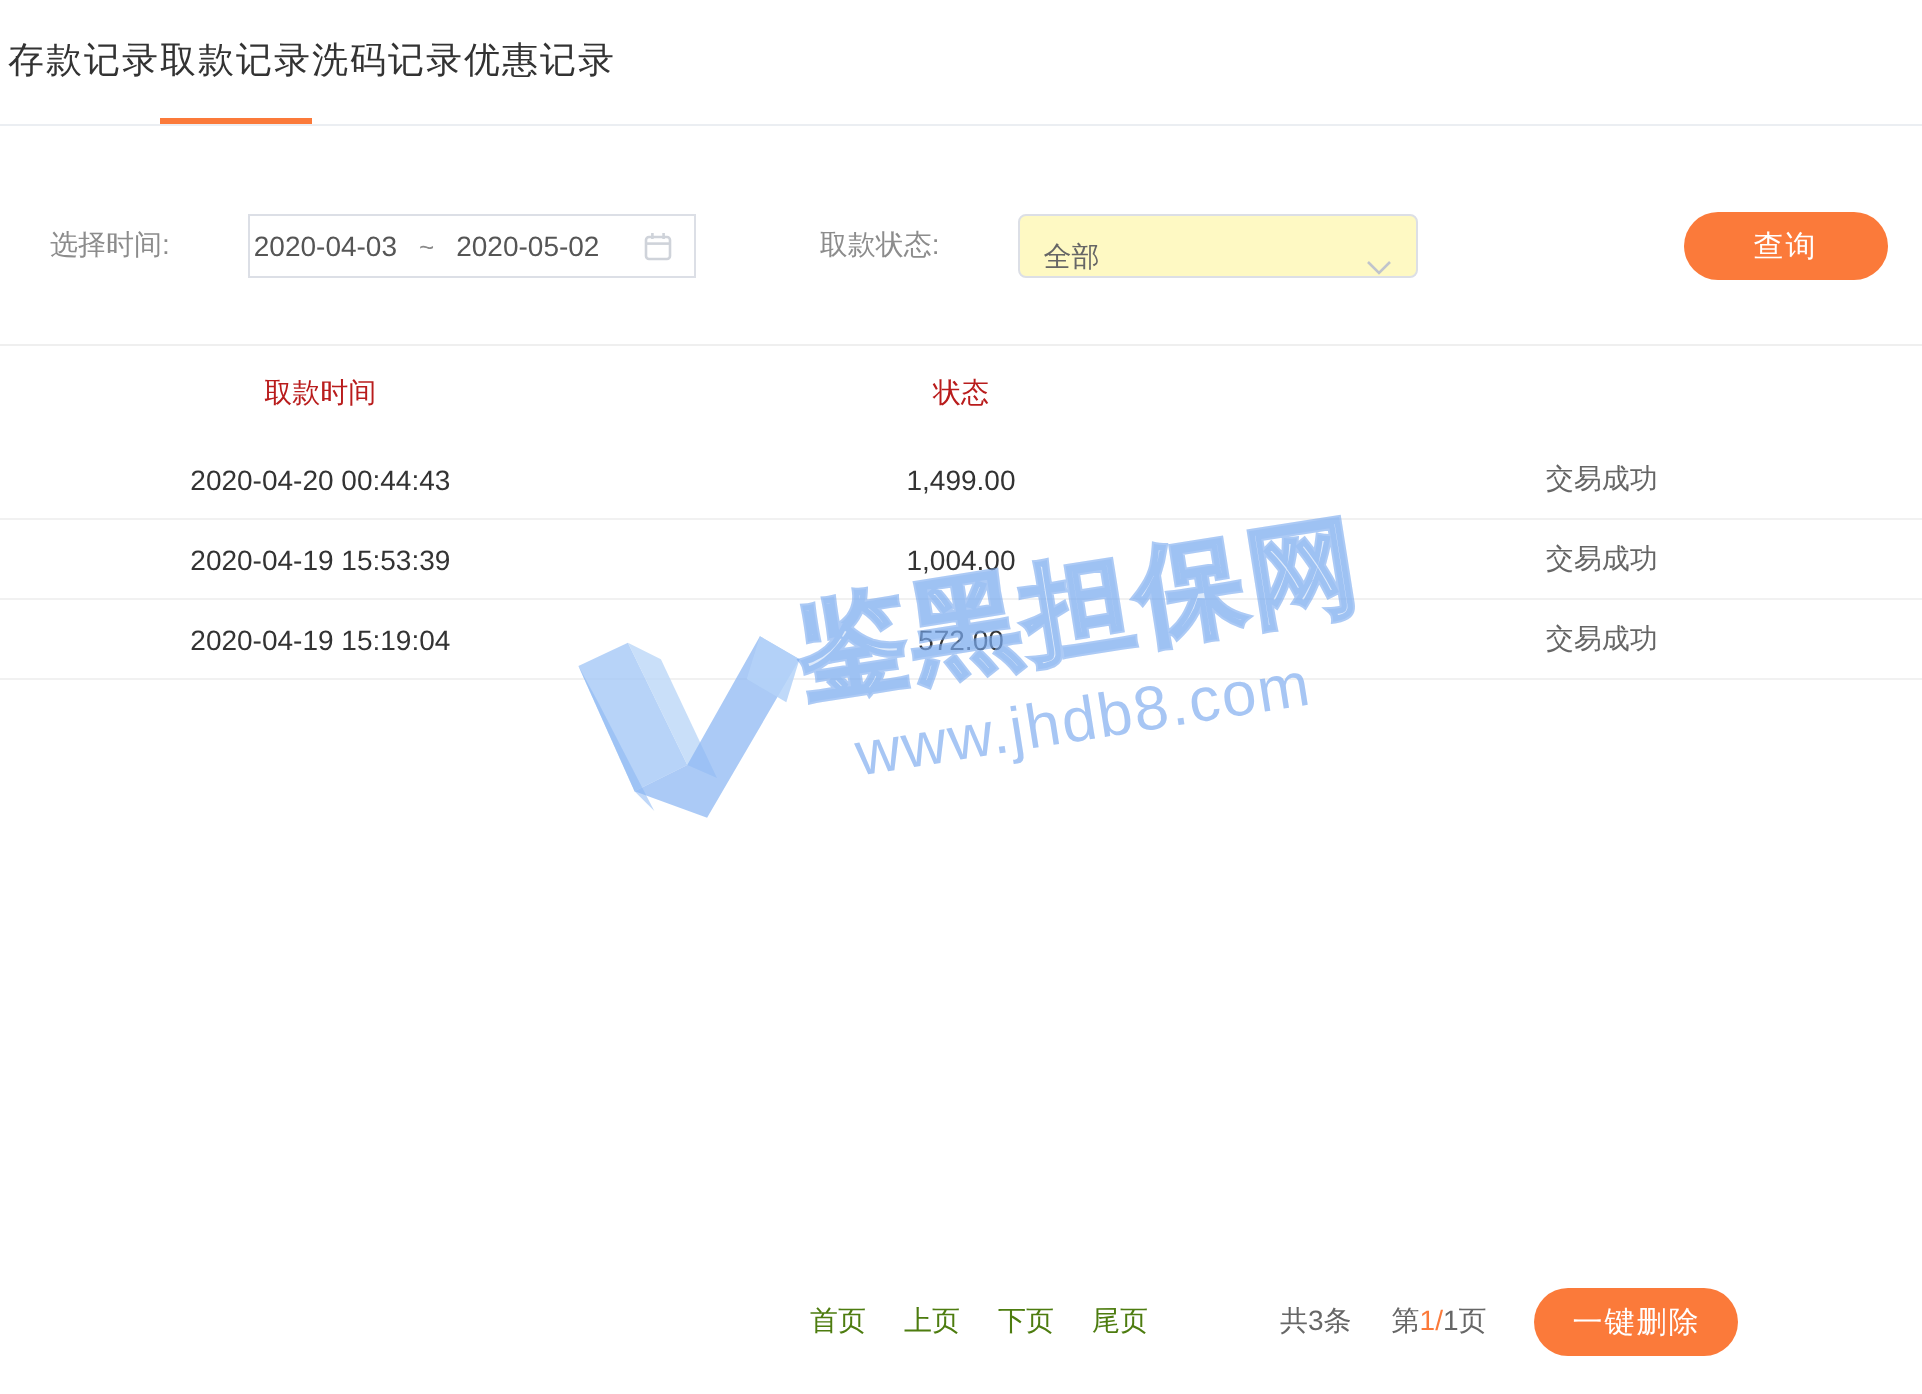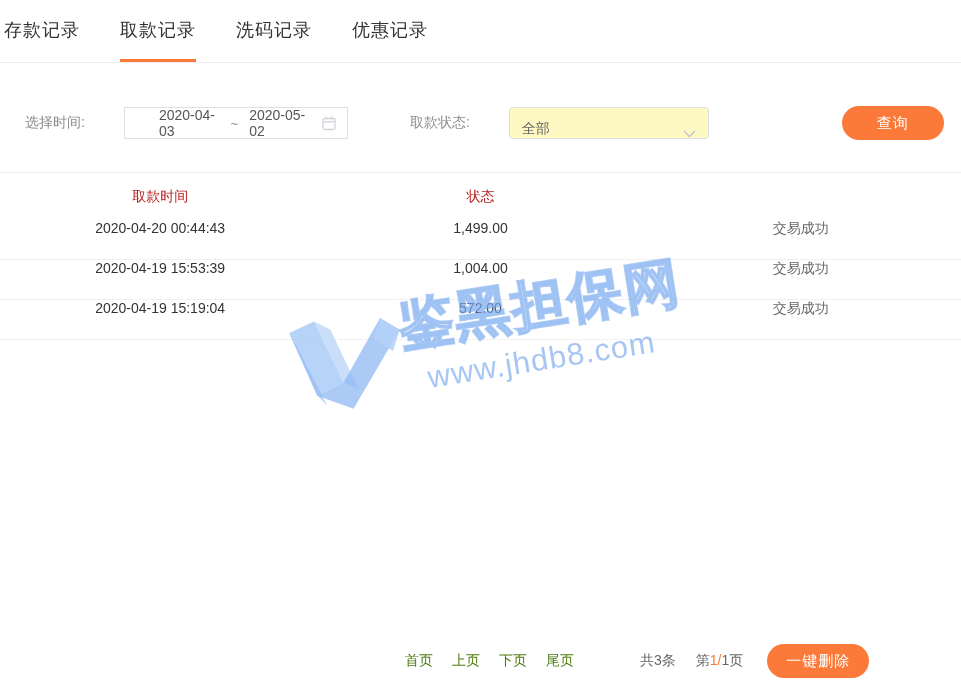--- a/index.html
+++ b/index.html
@@ -1,46 +1,46 @@
 <!DOCTYPE html>
 <html style="--accent: #fb7a3a;"><head>
 <meta charset="utf-8">
 <style>
   * { margin:0; padding:0; box-sizing:border-box; }
   html,body { background:#fff; }
   body { font-family:"Liberation Sans","DejaVu Sans",sans-serif; }
   .page { position:relative; width:961px; height:697px; background:#fff; overflow:hidden; }
 
   
-  .tabs { display:flex; gap:40px; height:63px; padding-left:4px; border-bottom:1px solid #ebeef2; }
+  .tabs { display:flex; height:63px; padding-left:4px; border-bottom:1px solid #ebeef2; }
   .tab { display:flex; align-items:center; height:100%; font-size:18px; color:#333;
          cursor:pointer; border-bottom:3px solid transparent; letter-spacing:1px; }
   .tab.active { border-bottom-color:var(--accent,#fb7a3a); }
 
   
   .filters { display:flex; align-items:center; margin-top:44px; height:32px;gap:32px; }
   .flabel { font-size:14px; color:#8c8c8c; margin-left:25px; margin-right:7px; }
   .date-range { width:224px; height:32px; border:1px solid #dcdfe6; border-radius:0;
-                display:flex; align-items:center; padding:0 10px 0 34px; gap:11px;
+                display:flex; align-items:center; padding:0 10px 0 2px; gap:11px;
                 font-size:14px; color:#555; background:#fff; cursor:pointer; }
   .dr-sep { color:#8a8a8a; font-size:13px; }
   .cal { margin-left:auto; display:flex; }
   .select-box { width:200px; height:32px; border:1px solid #dcdfe6; border-radius:4px;
                 display:flex; align-items:flex-end; padding:0 12px; font-size:14px; color:#666;
                 background:#fef9c3; cursor:pointer; margin-left:0; }
   .select-box .chev { margin-left:auto; display:flex; }
   .btn { height:34px; border:none; border-radius:17px; background:var(--accent,#fb7a3a);
          color:#fff; font-size:15px; cursor:pointer; font-family:inherit; letter-spacing:1px; }
   .btn.query { width:102px; margin-left:101px; }
 
   
   .rule { border:none; border-top:1px solid #efefef; margin-top:33px; }
   .thead { display:flex; height:47px; align-items:center; }
   .thead .cell { color:#b91c1c; }
-  .trow { display:flex; height:40px; border-bottom:1px solid #f1f1f1; }
+  .trow { display:flex; height:40px; align-items:center; border-bottom:1px solid #f1f1f1; }
   .cell { width:33.333%; text-align:center; font-size:14px; color:#333; }
   .cell.status { color:#666; }
 
   
   .watermark { position:absolute; left:0; top:0; width:100%; height:100%;
                pointer-events:none; }
   .wm-logo { position:absolute; left:276px; top:303px; }
   .wm-name { position:absolute; left:399px; top:290px; font-size:55px; font-weight:700;
              letter-spacing:2px; transform:rotate(-9deg); transform-origin:left center;
              color:rgba(141,184,243,0.30); -webkit-text-stroke:2px rgba(116,167,238,0.60);

